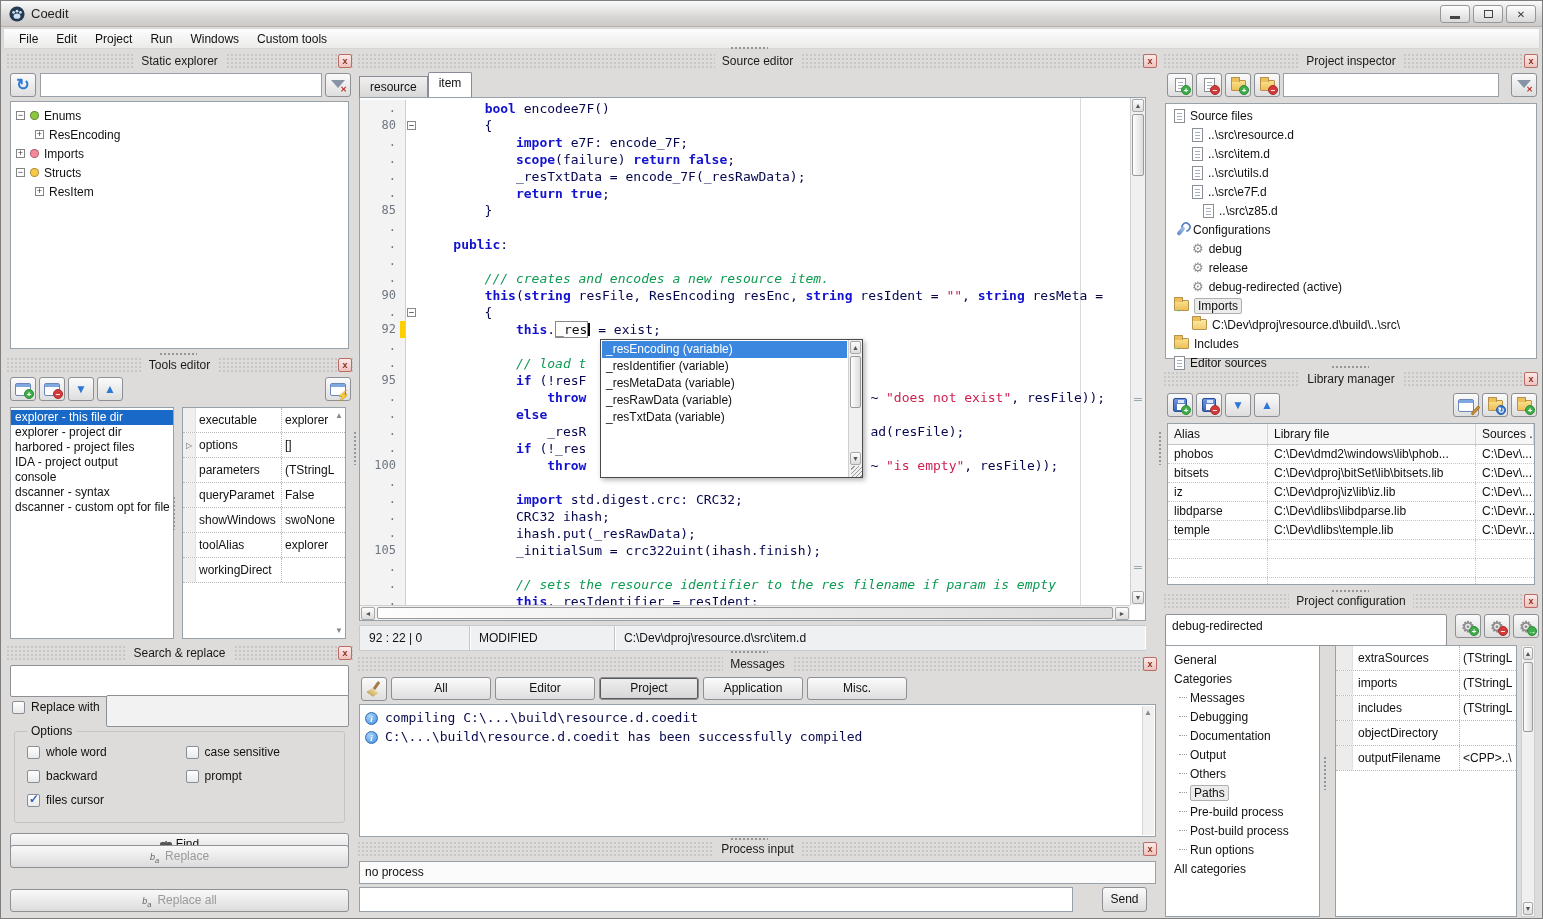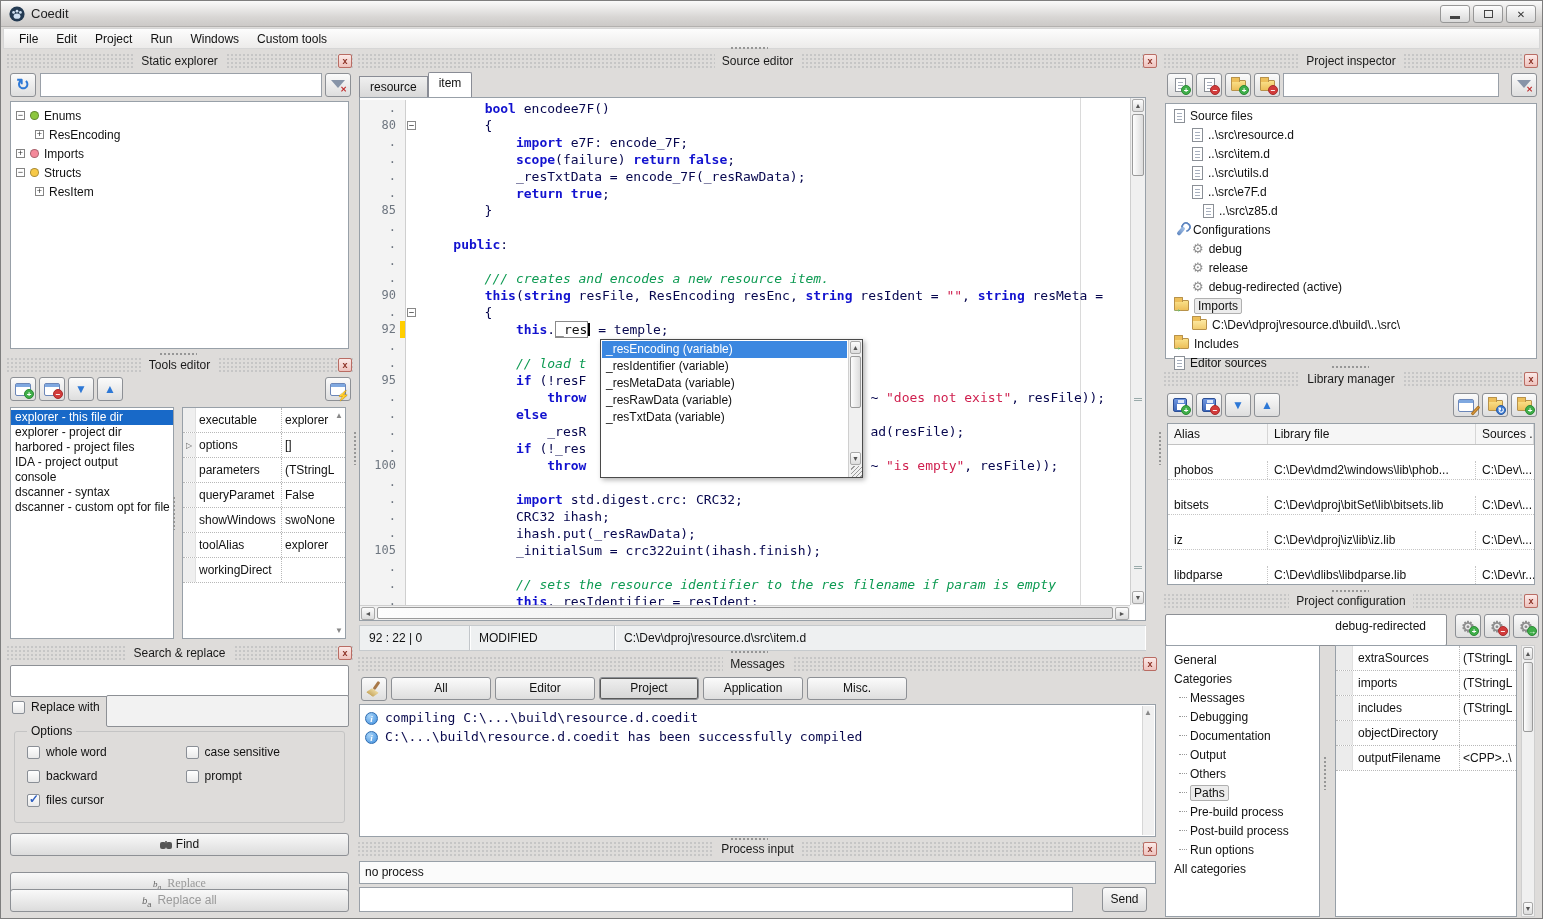--- a/index.html
+++ b/index.html
@@ -17,21 +17,21 @@
 .menu-item{padding:2px 9px;}
 
 .panel{position:absolute;}
 .phead{position:absolute;left:0;right:0;top:0;height:17px;background-image:radial-gradient(#c6c6c6 1px,transparent 1.2px);background-size:4px 4px;background-color:#dedcda;text-align:center;}
 .phead > b{font-weight:normal;background:#dedcda;padding:0 7px;line-height:16px;display:inline-block;color:#1a1a1a;}
 .pclose{position:absolute;right:1px;top:1px;width:14px;height:14px;border:1px solid #b96c63;border-radius:2px;background:linear-gradient(#fbeae8,#eec2bd);color:#8b2f23;font-size:9px;font-weight:bold;line-height:12px;text-align:center;cursor:default;}
 .inset{position:absolute;background:#fff;border:1px solid #98a0a8;}
 .tbtn{width:26px;height:24px;border:1px solid #8d9095;border-radius:3px;background:linear-gradient(#fbfbfb,#dedede);display:flex;align-items:center;justify-content:center;position:relative;}
 .tbrow{position:absolute;display:flex;gap:3px;}
 .inputbox{position:absolute;background:#fff;border:1px solid #9aa0a8;height:24px;padding:3px 5px;}
-.combo{position:absolute;background:#fff;border:1px solid #8d9095;border-radius:2px;height:32px;padding:4px 20px 3px 6px;overflow:hidden;white-space:nowrap;text-align:right;}
+.combo{position:absolute;background:#fff;border:1px solid #8d9095;border-radius:2px;height:32px;padding:4px 20px 3px 6px;overflow:hidden;white-space:nowrap;}
 .combo.dis{background:#f2f2f2;color:#999;}
 
 .iwrap{position:relative;width:18px;height:16px;display:flex;align-items:center;justify-content:center;}
 .tx{font-weight:bold;line-height:1;}
 .bdg{position:absolute;right:-2px;bottom:-2px;width:10px;height:10px;border-radius:50%;color:#fff;font-size:8px;line-height:9px;text-align:center;font-weight:bold;}
 .bdg.g{background:#3fae49;border:1px solid #2c8a35;}
 .bdg.r{background:#d23b3b;border:1px solid #a82c2c;}
 .bdg.b{background:#3a78d0;border:1px solid #2c5ba0;}
 .ic-win{position:relative;width:16px;height:13px;border:1px solid #6b86b8;background:#fff;border-radius:2px;}
 .ic-win::before{content:"";position:absolute;left:0;top:0;right:0;height:3px;background:#7fa8e0;}
@@ -115,21 +115,21 @@
 .hbtn{position:absolute;top:1px;width:14px;height:13px;border:1px solid #a8a8a8;background:linear-gradient(#fcfcfc,#ddd);color:#555;font-size:7px;text-align:center;line-height:11px;border-radius:2px;}
 .sbmark{position:absolute;left:3px;right:3px;height:4px;background:repeating-linear-gradient(#9aa 0 1px,transparent 1px 2px);}
 .statusbar{position:absolute;left:2px;top:572px;width:787px;height:26px;background:#eef0f1;border:1px solid #c6cacd;display:flex;}
 .scell{border-right:1px solid #c2c6ca;box-shadow:1px 0 0 #fff;padding:5px 9px;white-space:nowrap;overflow:hidden;}
 
 .mtab{height:23px;width:100px;border:1px solid #8d9095;border-radius:3px;background:linear-gradient(#fbfbfb,#dedede);text-align:center;line-height:21px;}
 .mtab.active{box-shadow:inset 0 0 0 1px #5a5a5a;background:linear-gradient(#efefef,#d6d6d6);}
 .log-line{display:flex;gap:7px;padding:2px 5px;font-family:"DejaVu Sans Mono",monospace;font-size:13px;color:#0a0a4e;}
 
 .lt-head{display:flex;height:21px;border-bottom:1px solid #c2c2c2;background:#f6f6f6;}
-.lt-row{display:flex;height:19px;border-bottom:1px dotted #c6c6c6;margin-top:16px;}
+.lt-row{display:flex;height:19px;border-bottom:1px dotted #c6c6c6;}
 .c1{width:100px;padding:2px 6px;overflow:hidden;white-space:nowrap;border-right:1px dotted #c6c6c6;flex:0 0 auto;}
 .c2{width:208px;padding:2px 6px;overflow:hidden;white-space:nowrap;border-right:1px dotted #c6c6c6;flex:0 0 auto;}
 .c3{flex:1;padding:2px 6px;overflow:hidden;white-space:nowrap;}
 .lt-head .c1,.lt-head .c2,.lt-head .c3{border-right:1px solid #d6d6d6;padding-top:3px;}
 
 .cat-row{height:19px;display:flex;align-items:center;padding-left:8px;white-space:nowrap;overflow:hidden;}
 .cat-row.lvl1{padding-left:24px;position:relative;}
 .cat-row.lvl1::before{content:"";position:absolute;left:13px;top:9px;width:8px;border-top:1px dotted #999;}
 .cgrow{display:flex;height:25px;border-bottom:1px dotted #b8b8b8;align-items:center;}
 .cgexp{width:17px;align-self:stretch;background:#ececec;border-right:1px solid #e0e0e0;flex:0 0 auto;}
@@ -336,21 +336,21 @@
             <span class="cb"></span>
             <span>prompt</span>
           </label>
           <label class="cbrow">
             <span class="cb on"></span>
             <span>files cursor</span>
           </label>
         </div>
     </div>
     <div class="bigbtn" style="top:188px;"><span class="ic-bino"></span><span>Find</span></div>
-    <div class="bigbtn disabled" style="top:227px;font-family:Liberation Serif, serif;"><span class="ic-rep">b<sub>a</sub></span><span>Replace</span></div>
+    <div class="bigbtn disabled" style="top:200px;"><span class="ic-rep">b<sub>a</sub></span><span>Replace</span></div>
     <div class="bigbtn disabled" style="top:244px;"><span class="ic-rep">b<sub>a</sub></span><span>Replace all</span></div>
   </section>
 
   <section class="panel" style="left:356px;top:52px;width:801px;height:600px;">
     <div class="phead"><b>Source editor</b>
       <span class="pclose">x</span></div>
     <div class="etabs">
         <span class="etab">resource</span>
         <span class="etab active">item</span>
       </div>
@@ -364,21 +364,21 @@
             <div class="cl"><span class="ln">.</span><span class="lmark"></span><span class="lfold"></span><span class="ct"><span class="tk-p">            </span><span class="tk-k">scope</span><span class="tk-p">(failure) </span><span class="tk-k">return</span><span class="tk-p"> </span><span class="tk-k">false</span><span class="tk-p">;</span></span></div>
             <div class="cl"><span class="ln">.</span><span class="lmark"></span><span class="lfold"></span><span class="ct"><span class="tk-p">            _resTxtData = encode_7F(_resRawData);</span></span></div>
             <div class="cl"><span class="ln">.</span><span class="lmark"></span><span class="lfold"></span><span class="ct"><span class="tk-p">            </span><span class="tk-k">return</span><span class="tk-p"> </span><span class="tk-k">true</span><span class="tk-p">;</span></span></div>
             <div class="cl"><span class="ln">85</span><span class="lmark"></span><span class="lfold"></span><span class="ct"><span class="tk-p">        }</span></span></div>
             <div class="cl"><span class="ln">.</span><span class="lmark"></span><span class="lfold"></span><span class="ct"></span></div>
             <div class="cl"><span class="ln">.</span><span class="lmark"></span><span class="lfold"></span><span class="ct"><span class="tk-p">    </span><span class="tk-k">public</span><span class="tk-p">:</span></span></div>
             <div class="cl"><span class="ln">.</span><span class="lmark"></span><span class="lfold"></span><span class="ct"></span></div>
             <div class="cl"><span class="ln">.</span><span class="lmark"></span><span class="lfold"></span><span class="ct"><span class="tk-c">        /// creates and encodes a new resource item.</span></span></div>
             <div class="cl"><span class="ln">90</span><span class="lmark"></span><span class="lfold"></span><span class="ct"><span class="tk-p">        </span><span class="tk-k">this</span><span class="tk-p">(</span><span class="tk-k">string</span><span class="tk-p"> resFile, ResEncoding resEnc, </span><span class="tk-k">string</span><span class="tk-p"> resIdent = </span><span class="tk-s">""</span><span class="tk-p">, </span><span class="tk-k">string</span><span class="tk-p"> resMeta =</span></span></div>
             <div class="cl"><span class="ln">.</span><span class="lmark"></span><span class="lfold"><span class="fbox">−</span></span><span class="ct"><span class="tk-p">        {</span></span></div>
-            <div class="cl"><span class="ln">92</span><span class="lmark on"></span><span class="lfold"></span><span class="ct"><span class="tk-p">            </span><span class="tk-k">this</span><span class="tk-p">.</span><span class="tk-e">_res</span><span class="caret"></span><span class="tk-p"> = temple;</span></span></div>
+            <div class="cl"><span class="ln">92</span><span class="lmark on"></span><span class="lfold"></span><span class="ct"><span class="tk-p">            </span><span class="tk-k">this</span><span class="tk-p">.</span><span class="tk-e">_res</span><span class="caret"></span><span class="tk-p"> = exist;</span></span></div>
             <div class="cl"><span class="ln">.</span><span class="lmark"></span><span class="lfold"></span><span class="ct"></span></div>
             <div class="cl"><span class="ln">.</span><span class="lmark"></span><span class="lfold"></span><span class="ct"><span class="tk-c">            // load t</span></span></div>
             <div class="cl"><span class="ln">95</span><span class="lmark"></span><span class="lfold"></span><span class="ct"><span class="tk-p">            </span><span class="tk-k">if</span><span class="tk-p"> (!resF</span></span></div>
             <div class="cl"><span class="ln">.</span><span class="lmark"></span><span class="lfold"></span><span class="ct"><span class="tk-p">                </span><span class="tk-k">throw</span><span class="tk-g" style="width: 284px;"></span><span class="tk-p">~ </span><span class="tk-s">"does not exist"</span><span class="tk-p">, resFile));</span></span></div>
             <div class="cl"><span class="ln">.</span><span class="lmark"></span><span class="lfold"></span><span class="ct"><span class="tk-p">            </span><span class="tk-k">else</span></span></div>
             <div class="cl"><span class="ln">.</span><span class="lmark"></span><span class="lfold"></span><span class="ct"><span class="tk-p">                _resR</span><span class="tk-g" style="width: 284px;"></span><span class="tk-p">ad(resFile);</span></span></div>
             <div class="cl"><span class="ln">.</span><span class="lmark"></span><span class="lfold"></span><span class="ct"><span class="tk-p">            </span><span class="tk-k">if</span><span class="tk-p"> (!_res</span></span></div>
             <div class="cl"><span class="ln">100</span><span class="lmark"></span><span class="lfold"></span><span class="ct"><span class="tk-p">                </span><span class="tk-k">throw</span><span class="tk-g" style="width: 284px;"></span><span class="tk-p">~ </span><span class="tk-s">"is empty"</span><span class="tk-p">, resFile));</span></span></div>
             <div class="cl"><span class="ln">.</span><span class="lmark"></span><span class="lfold"></span><span class="ct"></span></div>
             <div class="cl"><span class="ln">.</span><span class="lmark"></span><span class="lfold"></span><span class="ct"><span class="tk-p">            </span><span class="tk-k">import</span><span class="tk-p"> std.digest.crc: CRC32;</span></span></div>

